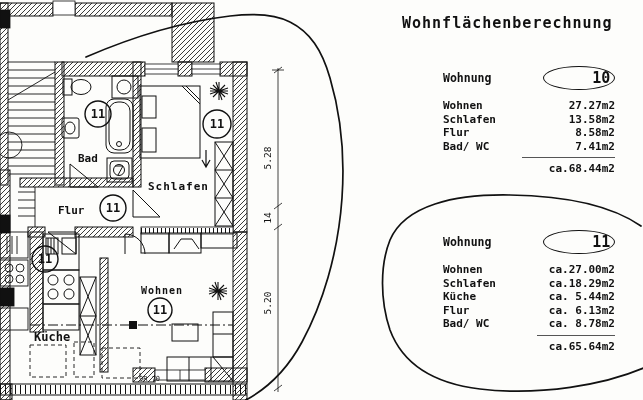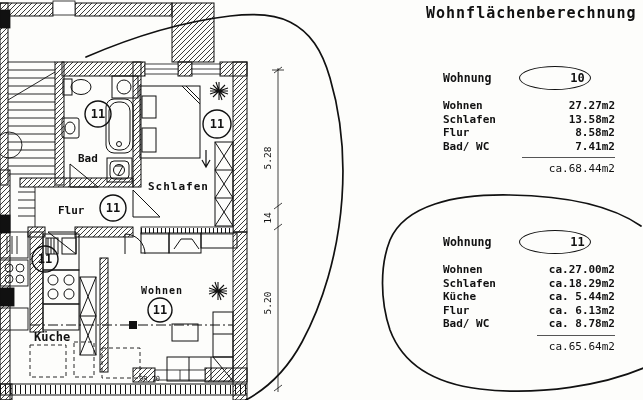--- a/index.html
+++ b/index.html
@@ -3,38 +3,38 @@
 <meta charset="utf-8">
 <style>
   html,body { margin:0; padding:0; background:#ffffff; }
   .stage {
     position:relative; width:643px; height:400px; overflow:hidden;
     background:#fdfdfb; color:#111;
     font-family:"DejaVu Sans Mono", "Liberation Mono", monospace;
   }
   svg.plan { position:absolute; left:0; top:0; }
   .title {
-    position:absolute; left:402px; top:4px;
-    font-size:15px; font-weight:bold; letter-spacing:1px; white-space:nowrap;margin-left:24px;
+    position:absolute; left:402px; top:14px;
+    font-size:15px; font-weight:bold; letter-spacing:1px; white-space:nowrap;
   }
   .calc { position:absolute; width:172px; }
   #apt0 { left:443px; top:66px; }
   #apt1 { left:443px; top:230px; }
-  .apt-header { display:flex; align-items:center; margin-bottom:9px; height:24px; }
+  .apt-header { display:flex; align-items:center; margin-bottom:9px; height:24px;gap:24px; }
   .apt-label { font-size:11.5px; font-weight:bold; }
   .badge {
     width:26px; height:22px; margin-left:28px;
     border:1.6px solid #111; border-radius:50%;
     display:flex; align-items:center; justify-content:center;
-    font-size:12px; font-weight:bold;padding-left:44px;
+    font-size:15px; font-weight:bold;padding-left:44px;
   }
   .rows { display:block; }
   .row { display:flex; justify-content:space-between; font-size:11px; line-height:13.6px; font-weight:bold; white-space:pre; }
   .sumline { border-top:1.6px solid #555; width:93px; margin:4px 0 4px auto; height:0; }
-  .total { text-align:right; font-size:11px; font-weight:normal; margin-top:2px; white-space:pre; }
+  .total { text-align:right; font-size:11px; font-weight:bold; margin-top:2px; white-space:pre; }
   text { fill:#111; }
 </style>
 </head>
 <body>
 
 <div class="stage">
 
   <svg class="plan" width="643" height="400" viewBox="0 0 643 400">
     <defs>
       <pattern id="hatch" patternUnits="userSpaceOnUse" width="5" height="5">

